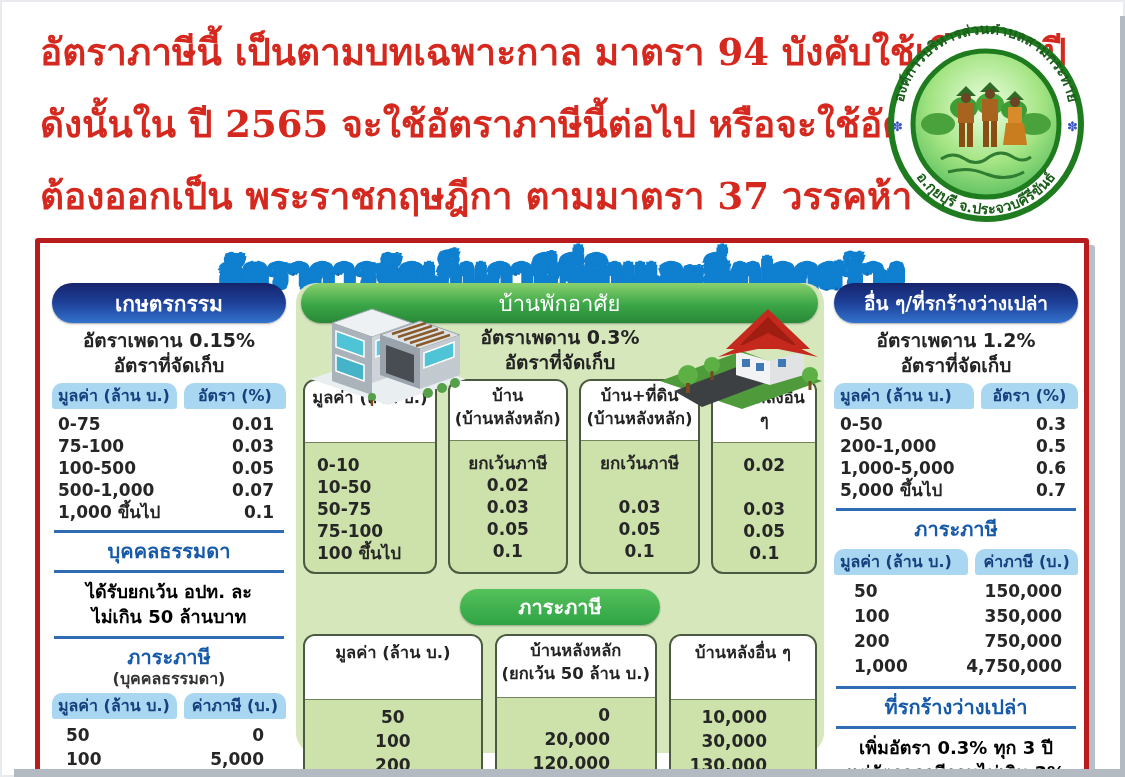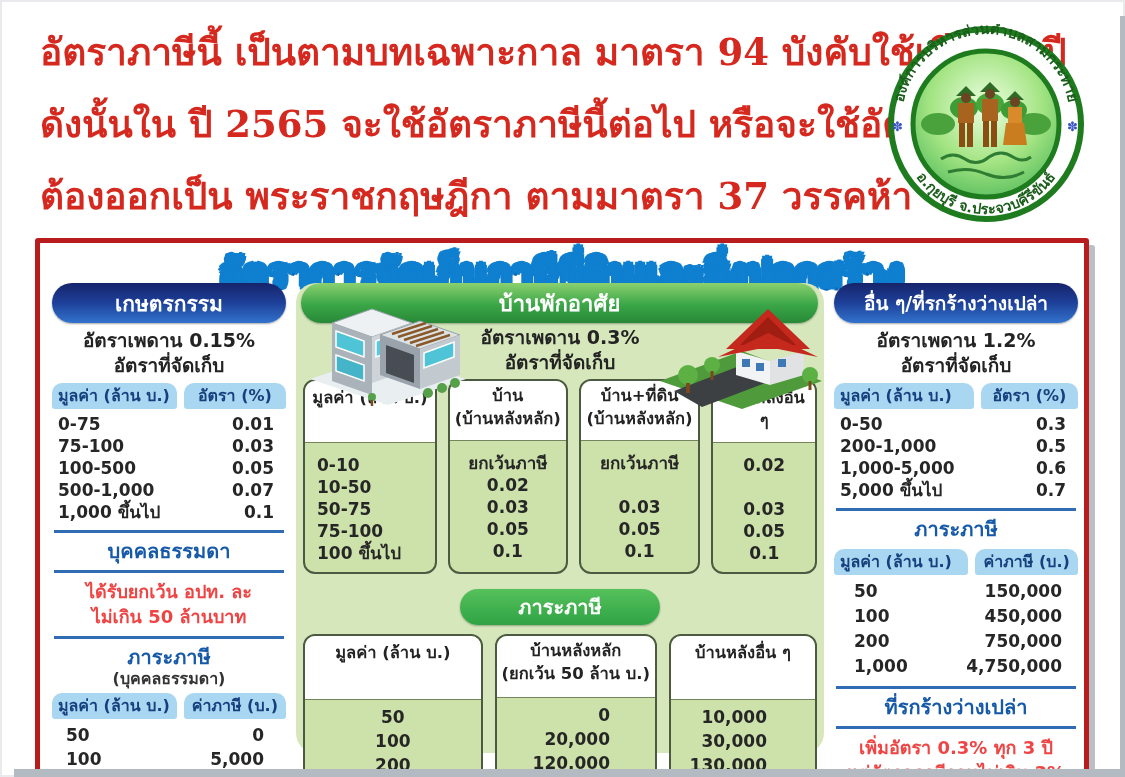--- a/index.html
+++ b/index.html
@@ -43,27 +43,27 @@
   .chip-val{flex:1.25;text-align:left;}
   .chip-rate{flex:1;text-align:center;}
   .rows{margin-top:4px;}
   .trow{display:flex;justify-content:space-between;font-size:17px;font-weight:bold;color:#262626;line-height:22px;}
   .tval{padding-left:6px;}
   .trate{padding-right:12px;text-align:left;}
   .bluet{padding-left:14px;}
   .btax{padding-right:22px;text-align:right;}
   .blueline{border-top:3px solid #2f6cb3;margin:7px 2px 6px;}
   .navy-h{font-size:20px;font-weight:bold;color:#1559a8;text-align:center;line-height:24px;}
-  .note{font-size:18px;font-weight:bold;color:#ef4444;text-align:center;line-height:25px;}
+  .note{font-size:18px;font-weight:bold;color:#000000;text-align:center;line-height:25px;}
   .subnote{font-size:16px;font-weight:bold;color:#333333;text-align:center;line-height:19px;margin-bottom:2px;}
 
   
   .mid{position:absolute;left:256px;top:40px;width:528px;height:470px;background:#d5e7bb;border-radius:20px;}
   .green-pill{position:absolute;left:5px;right:6px;top:0;height:40px;border-radius:21px;z-index:2;
-    display:flex;align-items:center;justify-content:center;color:#ffffff;font-weight:bold;font-size:22px;
+    display:flex;align-items:center;justify-content:center;color:#ffffff;font-weight:normal;font-size:22px;
     background:linear-gradient(180deg,#8bd06f 0%,#3aa647 55%,#2788355 100%);
     background:linear-gradient(180deg,#8bd06f 0%,#3aa647 55%,#288837 100%);
     box-shadow:0 1px 2px rgba(0,0,0,.3);}
   .house{position:absolute;z-index:3;}
   .house-modern{left:6px;top:0px;width:172px;height:126px;}
   .house-thai{right:2px;top:6px;width:162px;height:122px;}
   .mid-inner{position:absolute;left:0;top:42px;width:100%;}
   .mid .ceiling,.mid .collect{position:relative;z-index:1;}
   .gtable{display:flex;gap:11px;padding:0 7px;margin-top:4px;}
   .gbox{border:2px solid #4b5a40;border-radius:12px;background:#cde2aa;overflow:hidden;display:flex;flex-direction:column;}
@@ -369,21 +369,21 @@
       <div class="chip chip-val" style="flex:1.35">มูลค่า (ล้าน บ.)</div>
       <div class="chip chip-rate">ค่าภาษี (บ.)</div>
     </div>
     <div class="rows">
       <div class="trow" style="line-height:25px">
           <span class="tval" style="padding-left:20px">50</span>
           <span class="trate" style="padding-right:16px">150,000</span>
         </div>
       <div class="trow" style="line-height:25px">
           <span class="tval" style="padding-left:20px">100</span>
-          <span class="trate" style="padding-right:16px">450,000</span>
+          <span class="trate" style="padding-right:16px">350,000</span>
         </div>
       <div class="trow" style="line-height:25px">
           <span class="tval" style="padding-left:20px">200</span>
           <span class="trate" style="padding-right:16px">750,000</span>
         </div>
       <div class="trow" style="line-height:25px">
           <span class="tval" style="padding-left:20px">1,000</span>
           <span class="trate" style="padding-right:16px">4,750,000</span>
         </div>
     </div>

